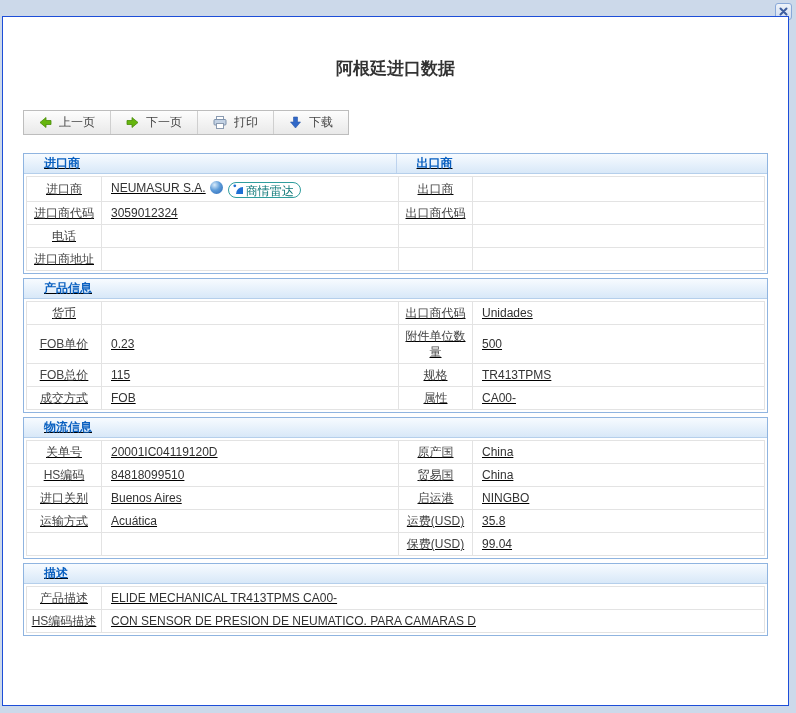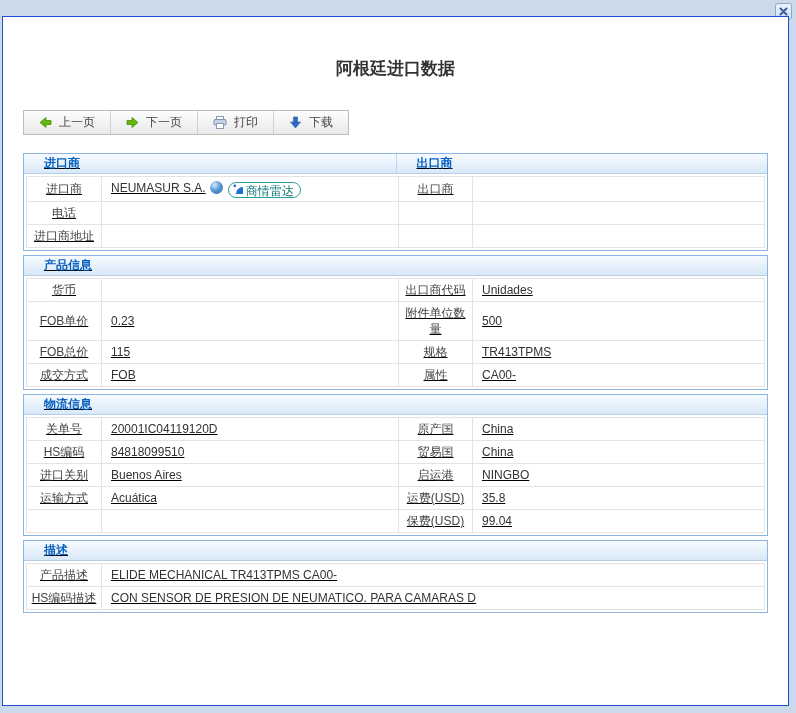--- a/index.html
+++ b/index.html
@@ -176,20 +176,26 @@
                         <circle cx="2.8" cy="2.8" r="1.4" fill="#1f6fd4"></circle>
                         <path d="M11 11 L4 11 A7 7 0 0 1 11 4 Z" fill="#1f6fd4"></path>
                       </svg>
                       <span>商情雷达</span>
                     </span>
               </td>
               <td class="lbl">出口商</td>
               <td class="val"></td>
             </tr>
             <tr>
+              <td class="lbl">进口商代码</td>
+              <td class="val">3059012324</td>
+              <td class="lbl">出口商代码</td>
+              <td class="val"></td>
+            </tr>
+            <tr>
               <td class="lbl">电话</td>
               <td class="val"></td>
               <td class="lbl"></td>
               <td class="val"></td>
             </tr>
             <tr>
               <td class="lbl">进口商地址</td>
               <td class="val"></td>
               <td class="lbl"></td>
               <td class="val"></td>

